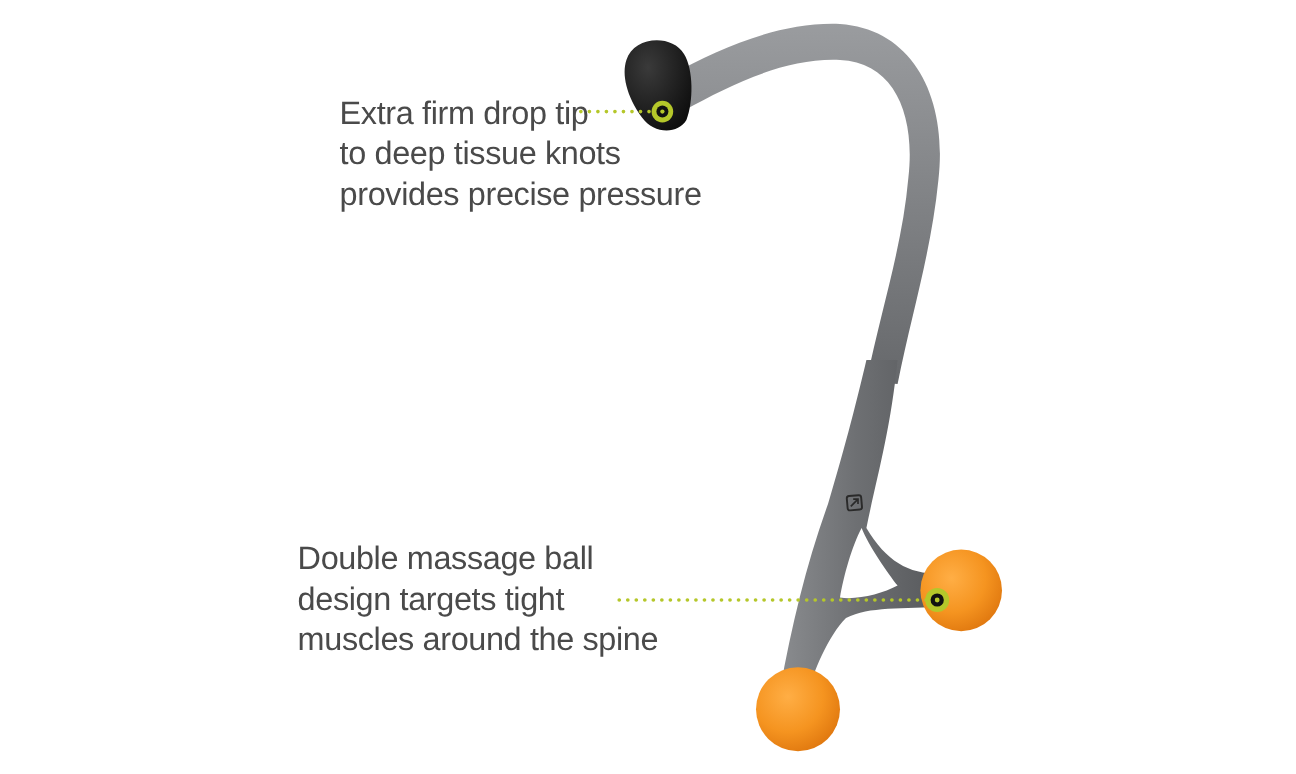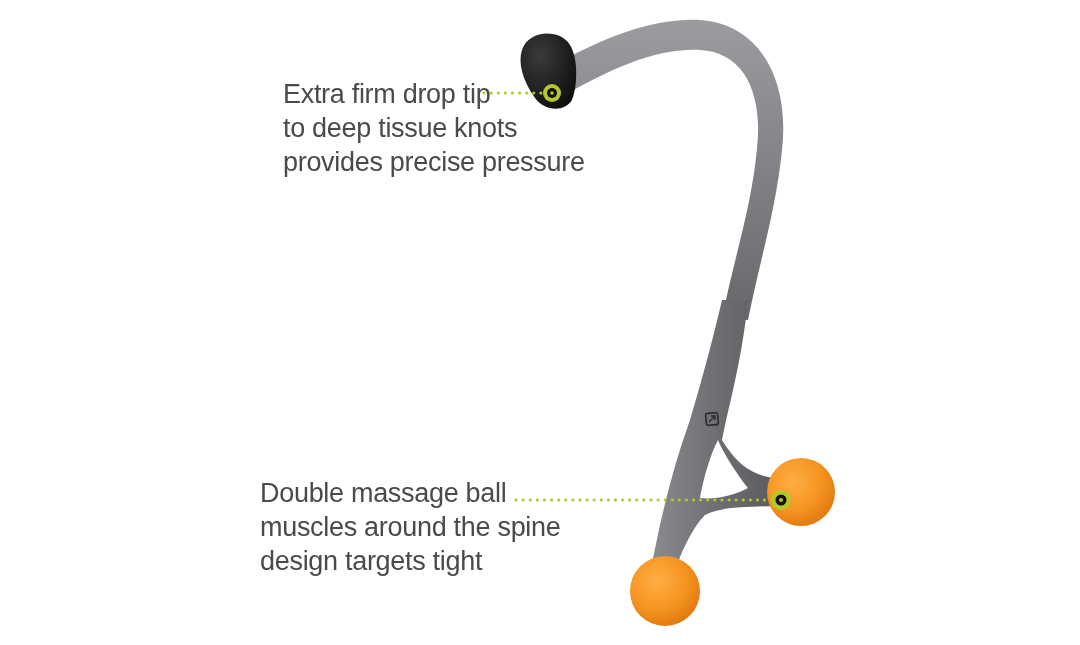--- a/index.html
+++ b/index.html
@@ -18,21 +18,21 @@
       position: absolute;
       color: #4a4a4a;
       font-size: 27px;
       line-height: 34px;
       font-weight: 400;
       letter-spacing: -0.3px;
       white-space: nowrap;
     }
     .callout-text span { display: block; }
     #callout-1 { left: 263px; top: 77px; margin-left: 20px; }
-    #callout-2 { left: 260px; top: 448px; margin-top: 28px; }
+    #callout-2 { left: 248px; top: 448px; }
   </style>
 </head>
 <body>
 
 <svg class="product" viewBox="0 0 1080 645" xmlns="http://www.w3.org/2000/svg">
   <defs>
     <linearGradient id="shaftGrad" x1="0" y1="0" x2="1" y2="0">
       <stop offset="0" stop-color="#8a8c8f"></stop>
       <stop offset="0.45" stop-color="#6e7073"></stop>
       <stop offset="1" stop-color="#55575a"></stop>
@@ -93,15 +93,15 @@
 </svg>
 
 <div class="callout-text" id="callout-1">
   <span>Extra firm drop tip</span>
   <span>to deep tissue knots</span>
   <span>provides precise pressure</span>
 </div>
 
 <div class="callout-text" id="callout-2">
   <span>Double massage ball</span>
+  <span>design targets tight</span>
   <span>muscles around the spine</span>
-  <span>design targets tight</span>
 </div>
 
 </body></html>

